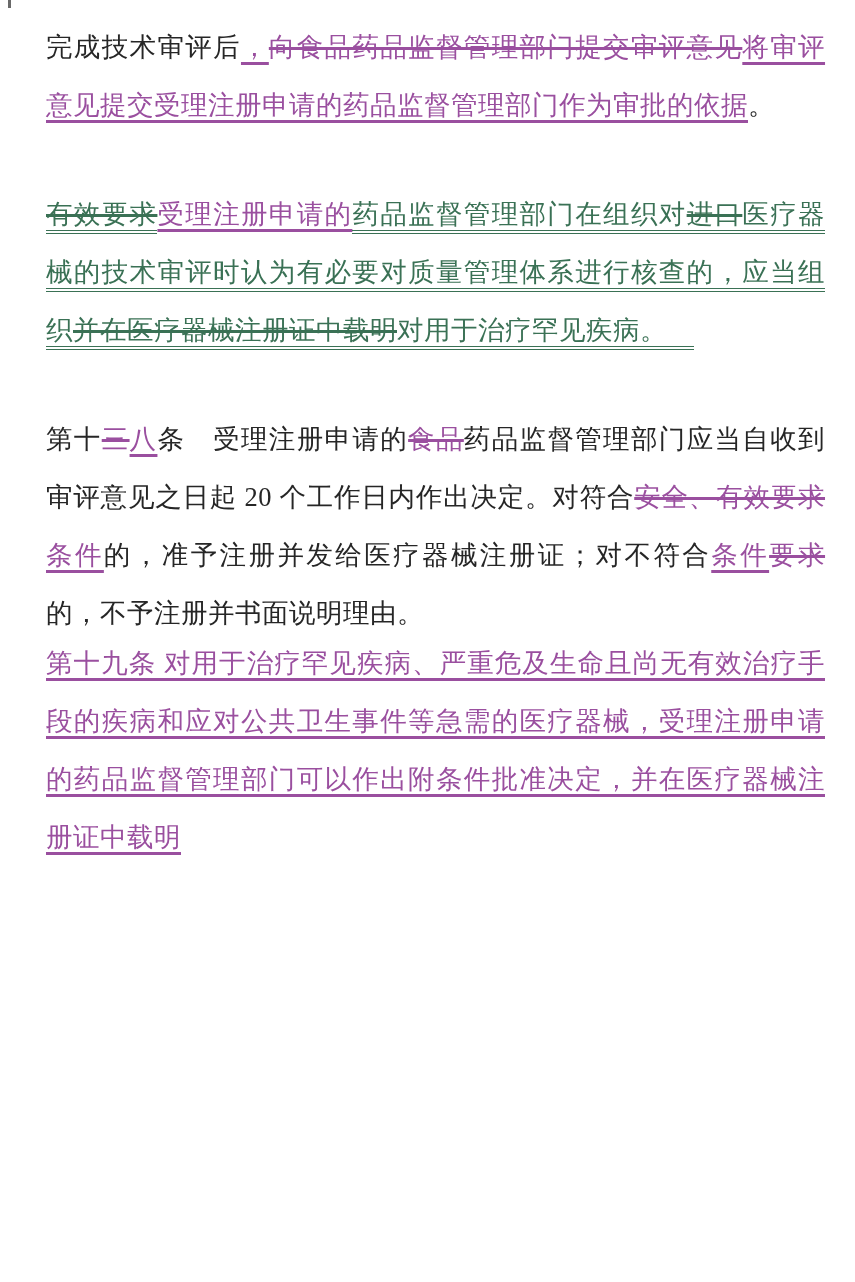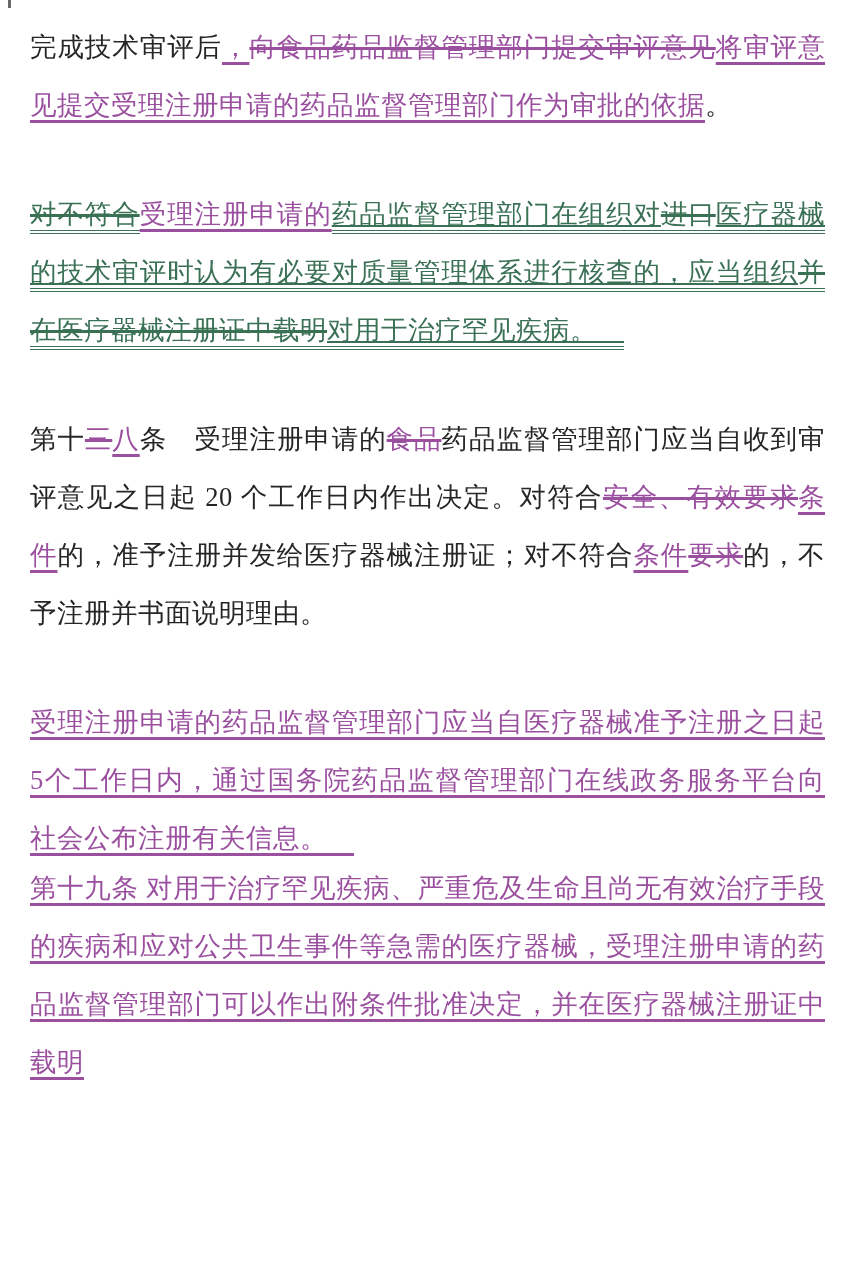--- a/index.html
+++ b/index.html
@@ -19,21 +19,21 @@
   .page{
     box-sizing:border-box;
     width:855px;height:1282px;
     padding:18px 30px 0 30px;
   }
   .scan-artifact{
     position:absolute;left:8px;top:0;width:3px;height:8px;
     background:#444;opacity:.8;
   }
   p.para{
-    margin:0 0 51px 0;
+    margin:0 0 51px 16px;
     font-size:26.5px;
     line-height:58px;
     text-align:justify;
     text-justify:inter-ideograph;
     color:var(--text-color);
     letter-spacing:0.5px;
   }
   p.para.tight{margin-top:-59px;}
   .seg{ }
   .seg-normal{color:var(--text-color);}
@@ -47,21 +47,20 @@
   .seg-del{
     color:var(--ins-color);
     text-decoration-line:line-through;
     text-decoration-thickness:2.5px;
     text-decoration-color:var(--ins-color);
   }
   .seg-moved-to{
     color:var(--moved-color);
     border-bottom:4px double var(--moved-color);
     padding-bottom:1px;
-    text-decoration:underline;
   }
   .seg-moved-del{
     color:var(--moved-color);
     border-bottom:4px double var(--moved-color);
     padding-bottom:1px;
     text-decoration-line:line-through;
     text-decoration-thickness:2.5px;
     text-decoration-color:var(--moved-color);
   }
   .seg-moved-from{
@@ -73,18 +72,17 @@
   }
 </style>
 </head>
 <body>
 
 <div class="scan-artifact"></div>
 
 <div class="page">
   <div>
       <p class="para"><span class="seg seg-normal">完成技术审评后</span><span class="seg seg-ins">，</span><span class="seg seg-del">向食品药品监督管理部门提交审评意见</span><span class="seg seg-ins">将审评意见提交受理注册申请的药品监督管理部门作为审批的依据</span><span class="seg seg-normal">。</span></p>
-      <p class="para"><span class="seg seg-moved-del">对不符合</span><span class="seg seg-ins">受理注册申请的</span><span class="seg seg-moved-to">药品监督管理部门在组织对</span><span class="seg seg-moved-del">进口</span><span class="seg seg-moved-to">医疗器械的技术审评时认为有必要对质量管理体系进行核查的，应当组织</span><span class="seg seg-moved-del">并在医疗器械注册证中载明</span><span class="seg seg-moved-to">对用于治疗罕见疾病。　</span></p>
+      <p class="para"><span class="seg seg-moved-del">有效要求</span><span class="seg seg-ins">受理注册申请的</span><span class="seg seg-moved-to">药品监督管理部门在组织对</span><span class="seg seg-moved-del">进口</span><span class="seg seg-moved-to">医疗器械的技术审评时认为有必要对质量管理体系进行核查的，应当组织</span><span class="seg seg-moved-del">并在医疗器械注册证中载明</span><span class="seg seg-moved-to">对用于治疗罕见疾病。　</span></p>
       <p class="para"><span class="seg seg-normal">第十</span><span class="seg seg-del">三</span><span class="seg seg-ins">八</span><span class="seg seg-normal">条　受理注册申请的</span><span class="seg seg-del">食品</span><span class="seg seg-normal">药品监督管理部门应当自收到审评意见之日起 20 个工作日内作出决定。对符合</span><span class="seg seg-del">安全、有效要求</span><span class="seg seg-ins">条件</span><span class="seg seg-normal">的，准予注册并发给医疗器械注册证；对不符合</span><span class="seg seg-ins">条件</span><span class="seg seg-del">要求</span><span class="seg seg-normal">的，不予注册并书面说明理由。</span></p>
-      <p class="para"><span class="seg seg-ins">受理注册申请的药品监督管理部门应当自医疗器械准予注册之日起5个工作日内，通过国务院药品监督管理部门在线政务服务平台向社会公布注册有关信息。　</span></p>
       <p class="para tight"><span class="seg seg-ins">第十九条 对用于治疗罕见疾病、严重危及生命且尚无有效治疗手段的疾病和应对公共卫生事件等急需的医疗器械，受理注册申请的药品监督管理部门可以作出附条件批准决定，并在医疗器械注册证中载明</span></p>
     </div>
 </div>
 
 </body></html>

